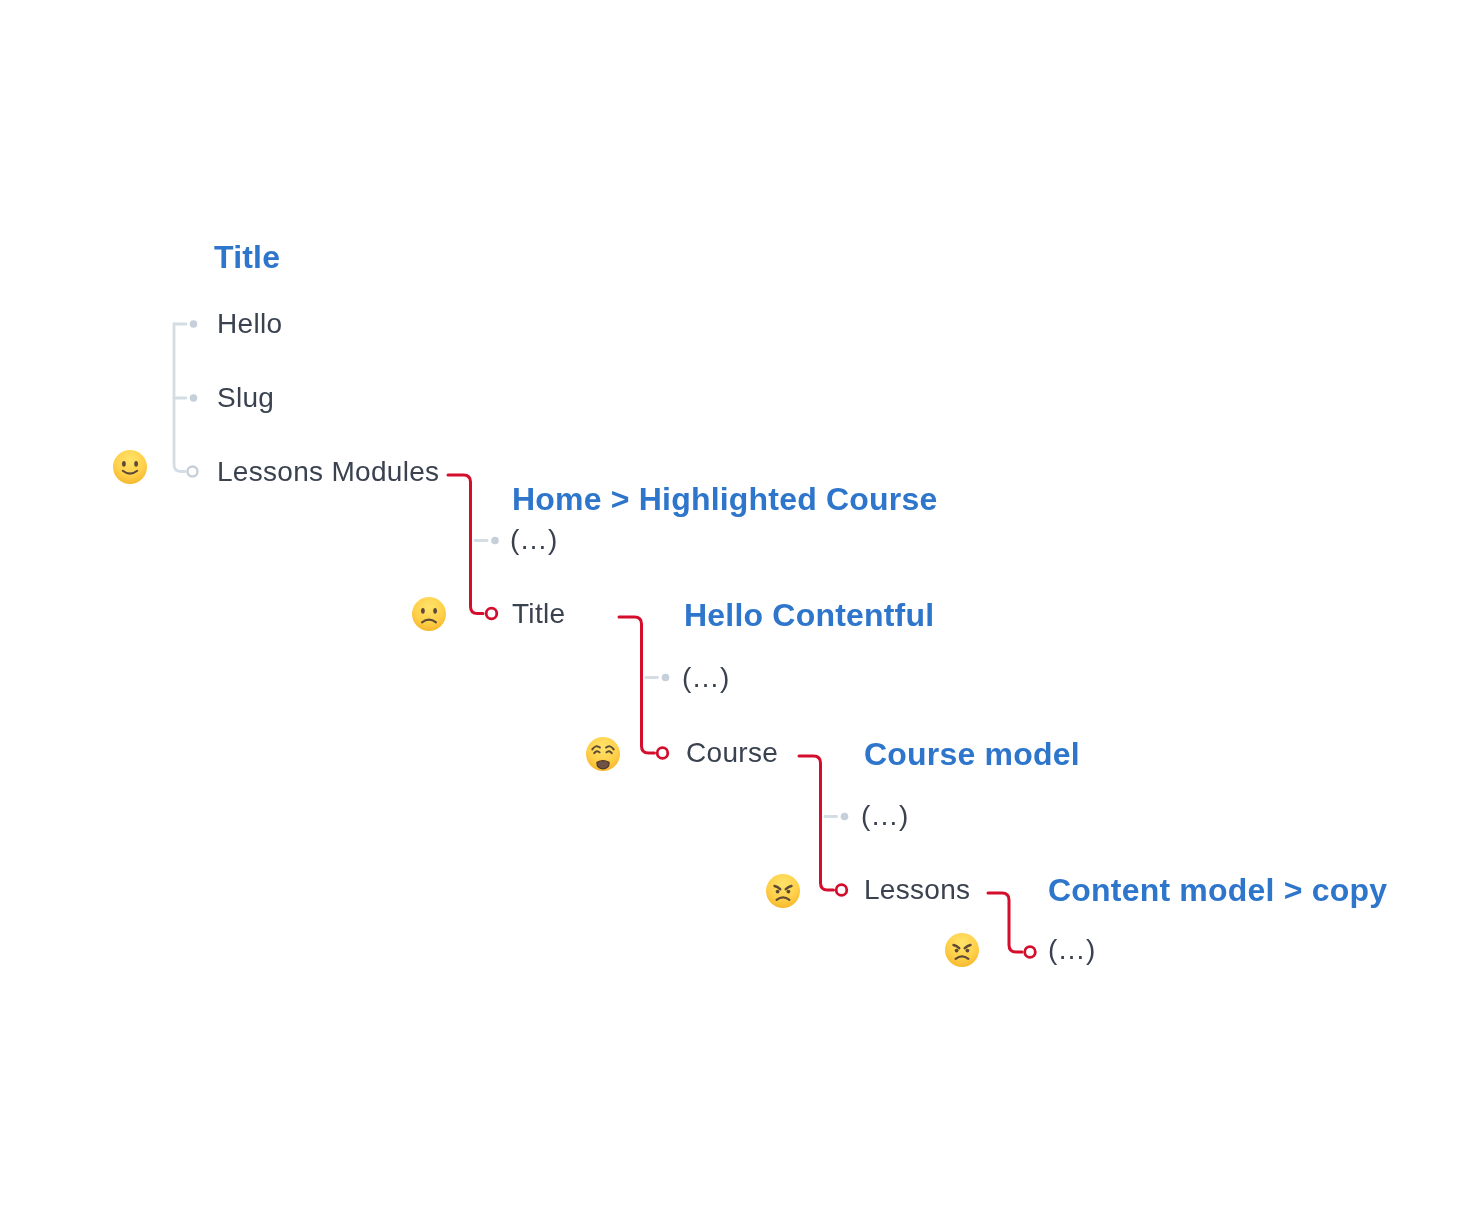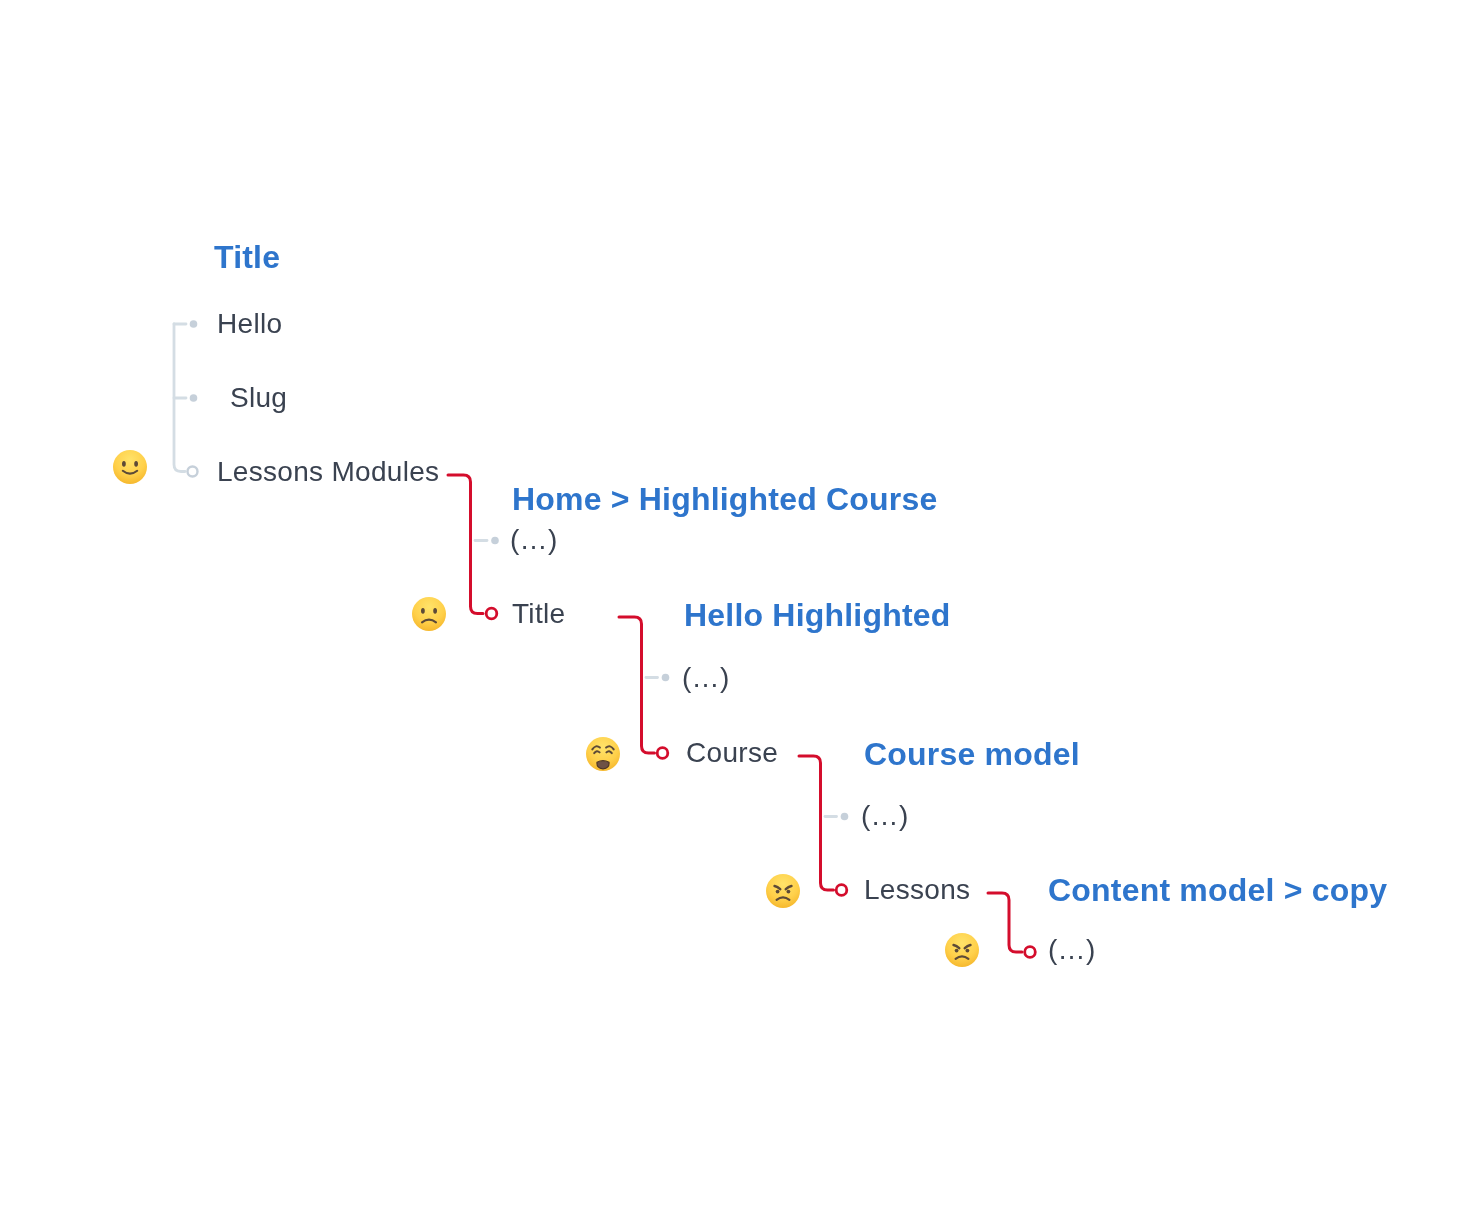--- a/index.html
+++ b/index.html
@@ -45,21 +45,21 @@
   .emoji{position:absolute;width:36px;height:36px;}
   .emoji svg{display:block;width:100%;height:100%;}
   
   .h-home{left:214px;top:237px;}
   .h-hc{left:512px;top:479px;}
   .h-hello{left:684px;top:595px;}
   .h-cm{left:864px;top:734px;}
   .h-cmc{left:1048px;top:870px;}
   
   .i-title{left:217px;top:306px;}
-  .i-slug{left:217px;top:380px;margin-left:13px;}
+  .i-slug{left:217px;top:380px;}
   .i-cmod{left:217px;top:454px;}
   .i-dots1{left:510px;top:522px;}
   .i-course{left:512px;top:596px;}
   .i-dots2{left:682px;top:660px;}
   .i-lessons{left:686px;top:735px;}
   .i-dots3{left:861px;top:798px;}
   .i-modules{left:864px;top:872px;}
   .i-dots4{left:1048px;top:932px;}
   
   .e-1{left:112px;top:449px;}
@@ -115,21 +115,21 @@
     </g>
 
     <g>
       <path class="r-line" d="M988 893 H1002 Q1009 893 1009 900 V945 Q1009 952 1016 952 H1022"></path>
       <circle class="r-ring" cx="1030" cy="952" r="5.3"></circle>
     </g>
   </svg>
 
   <span class="heading h-home">Title</span>
   <span class="heading h-hc">Home &gt; Highlighted Course</span>
-  <span class="heading h-hello">Hello Highlighted</span>
+  <span class="heading h-hello">Hello Contentful</span>
   <span class="heading h-cm">Course model</span>
   <span class="heading h-cmc">Content model &gt; copy</span>
 
   <span class="item i-title">Hello</span>
   <span class="item i-slug">Slug</span>
   <span class="item i-cmod">Lessons Modules</span>
 
   <span class="item i-dots1">(…)</span>
   <span class="item i-course">Title</span>
 

